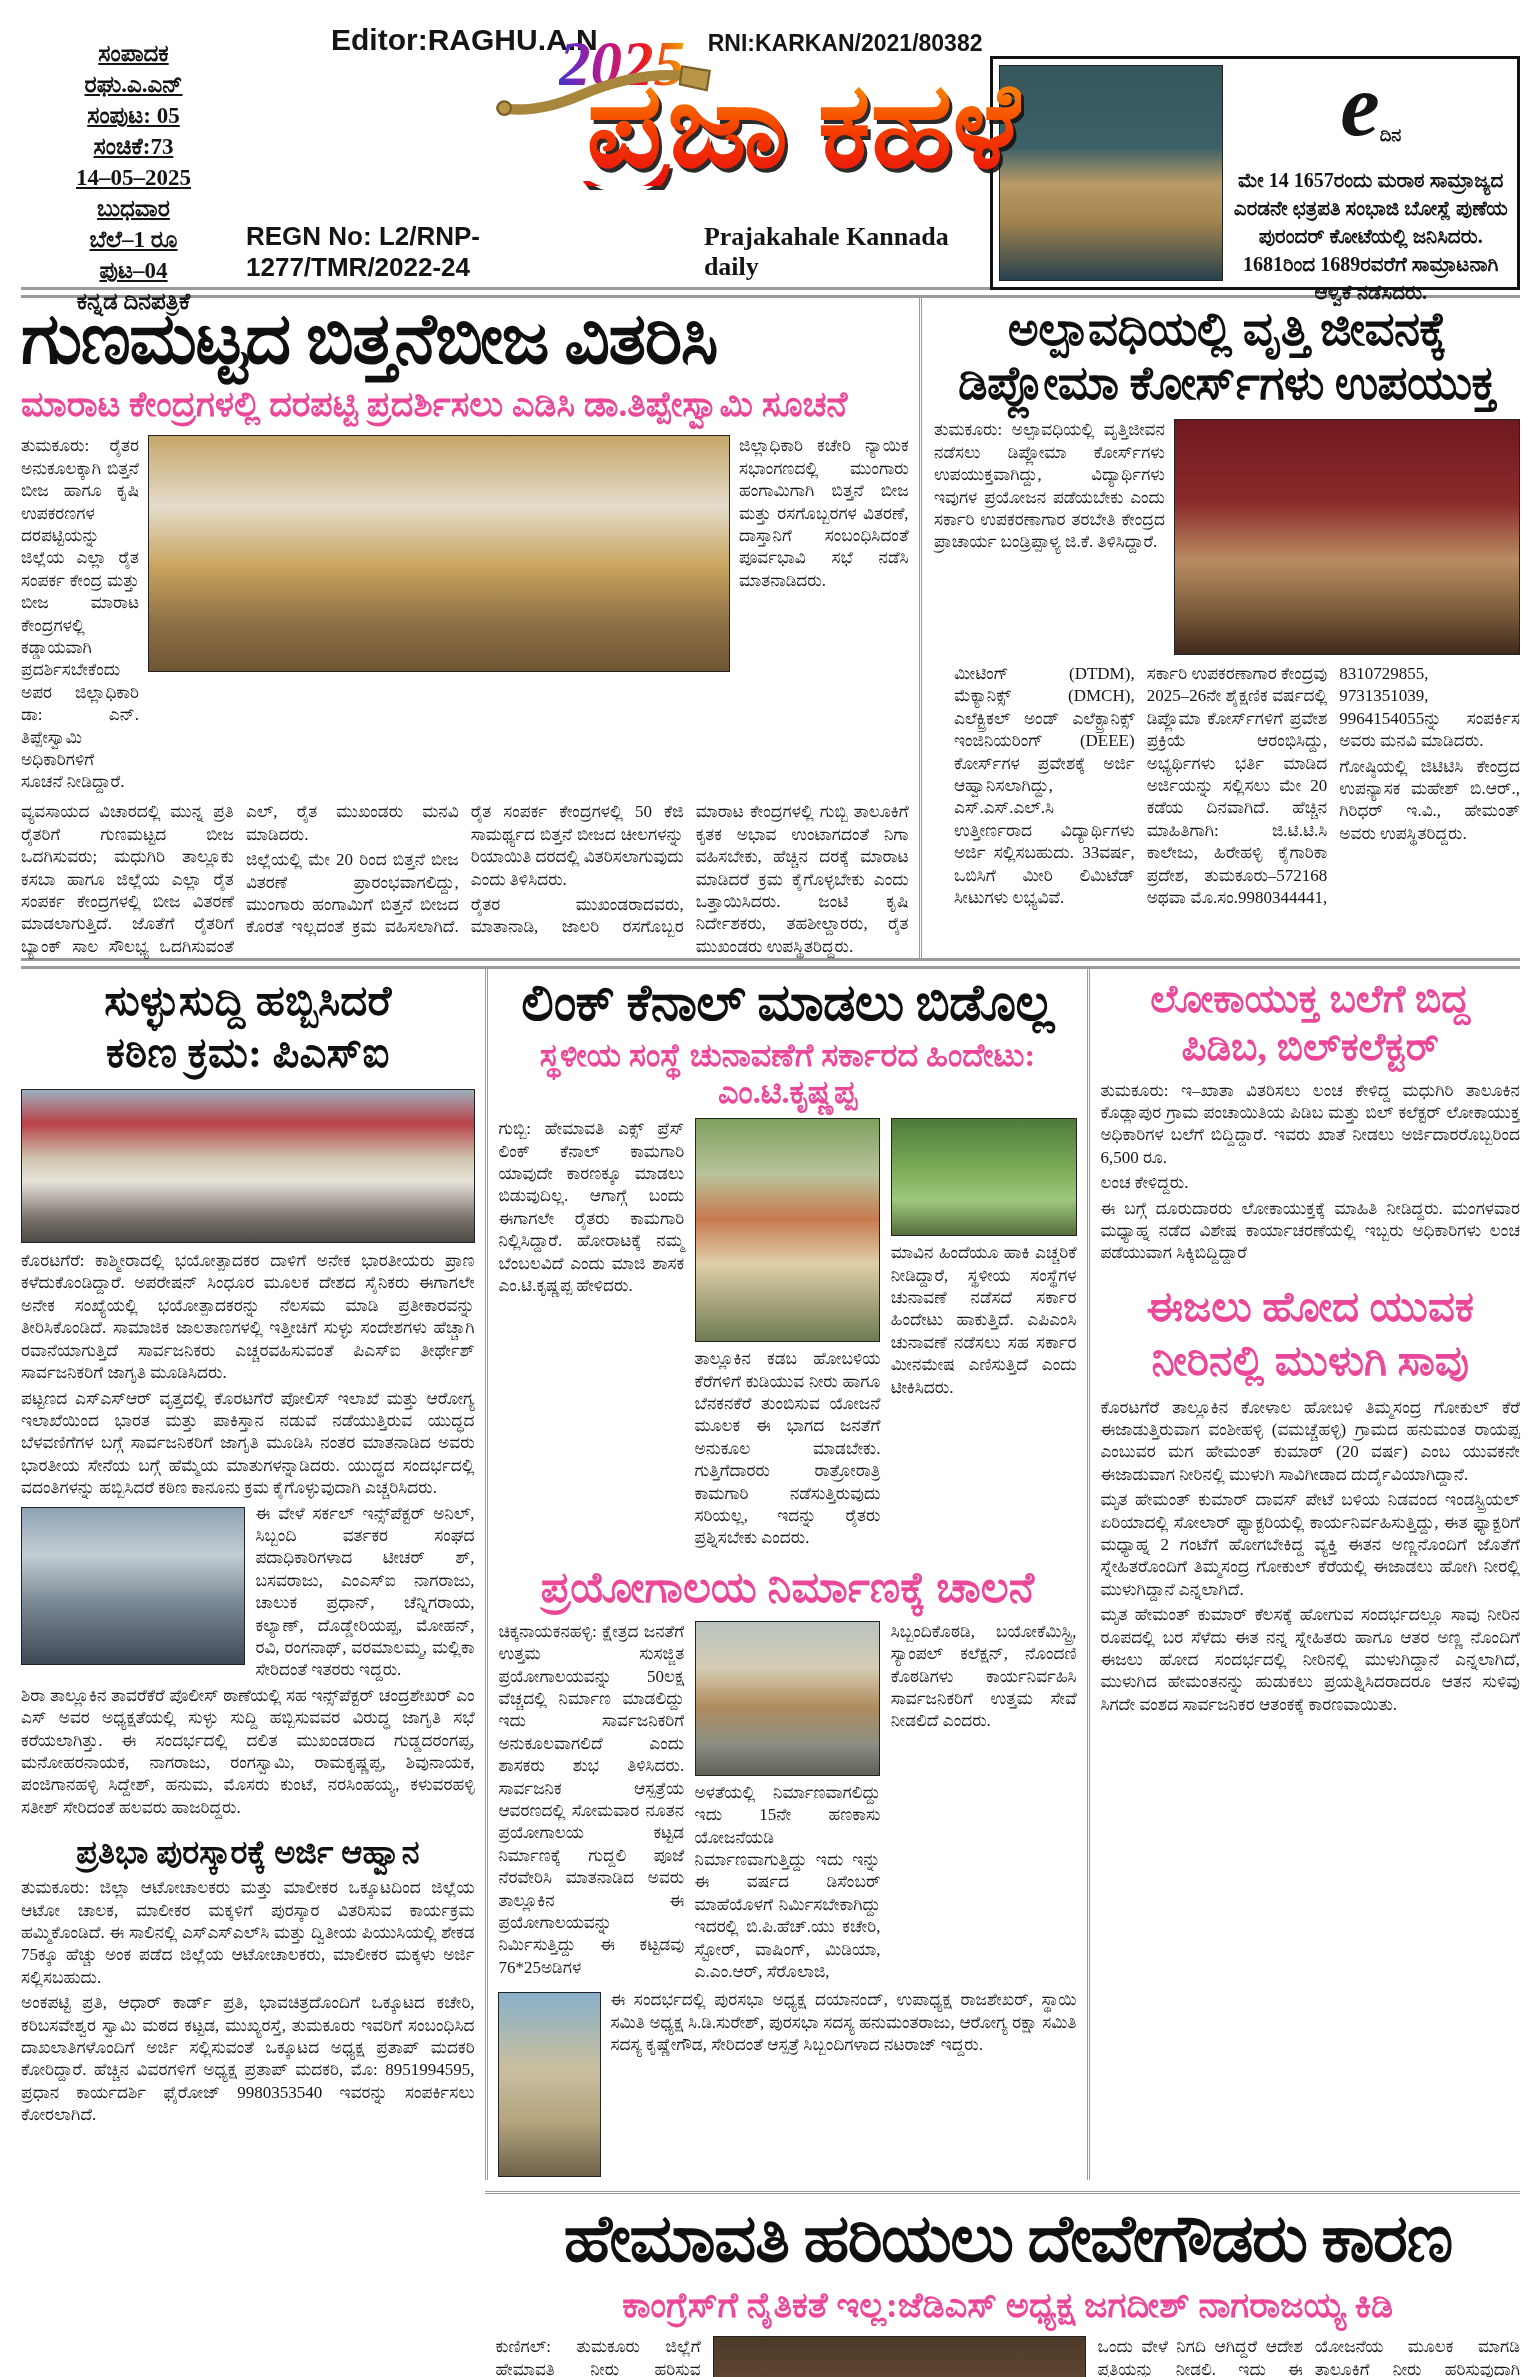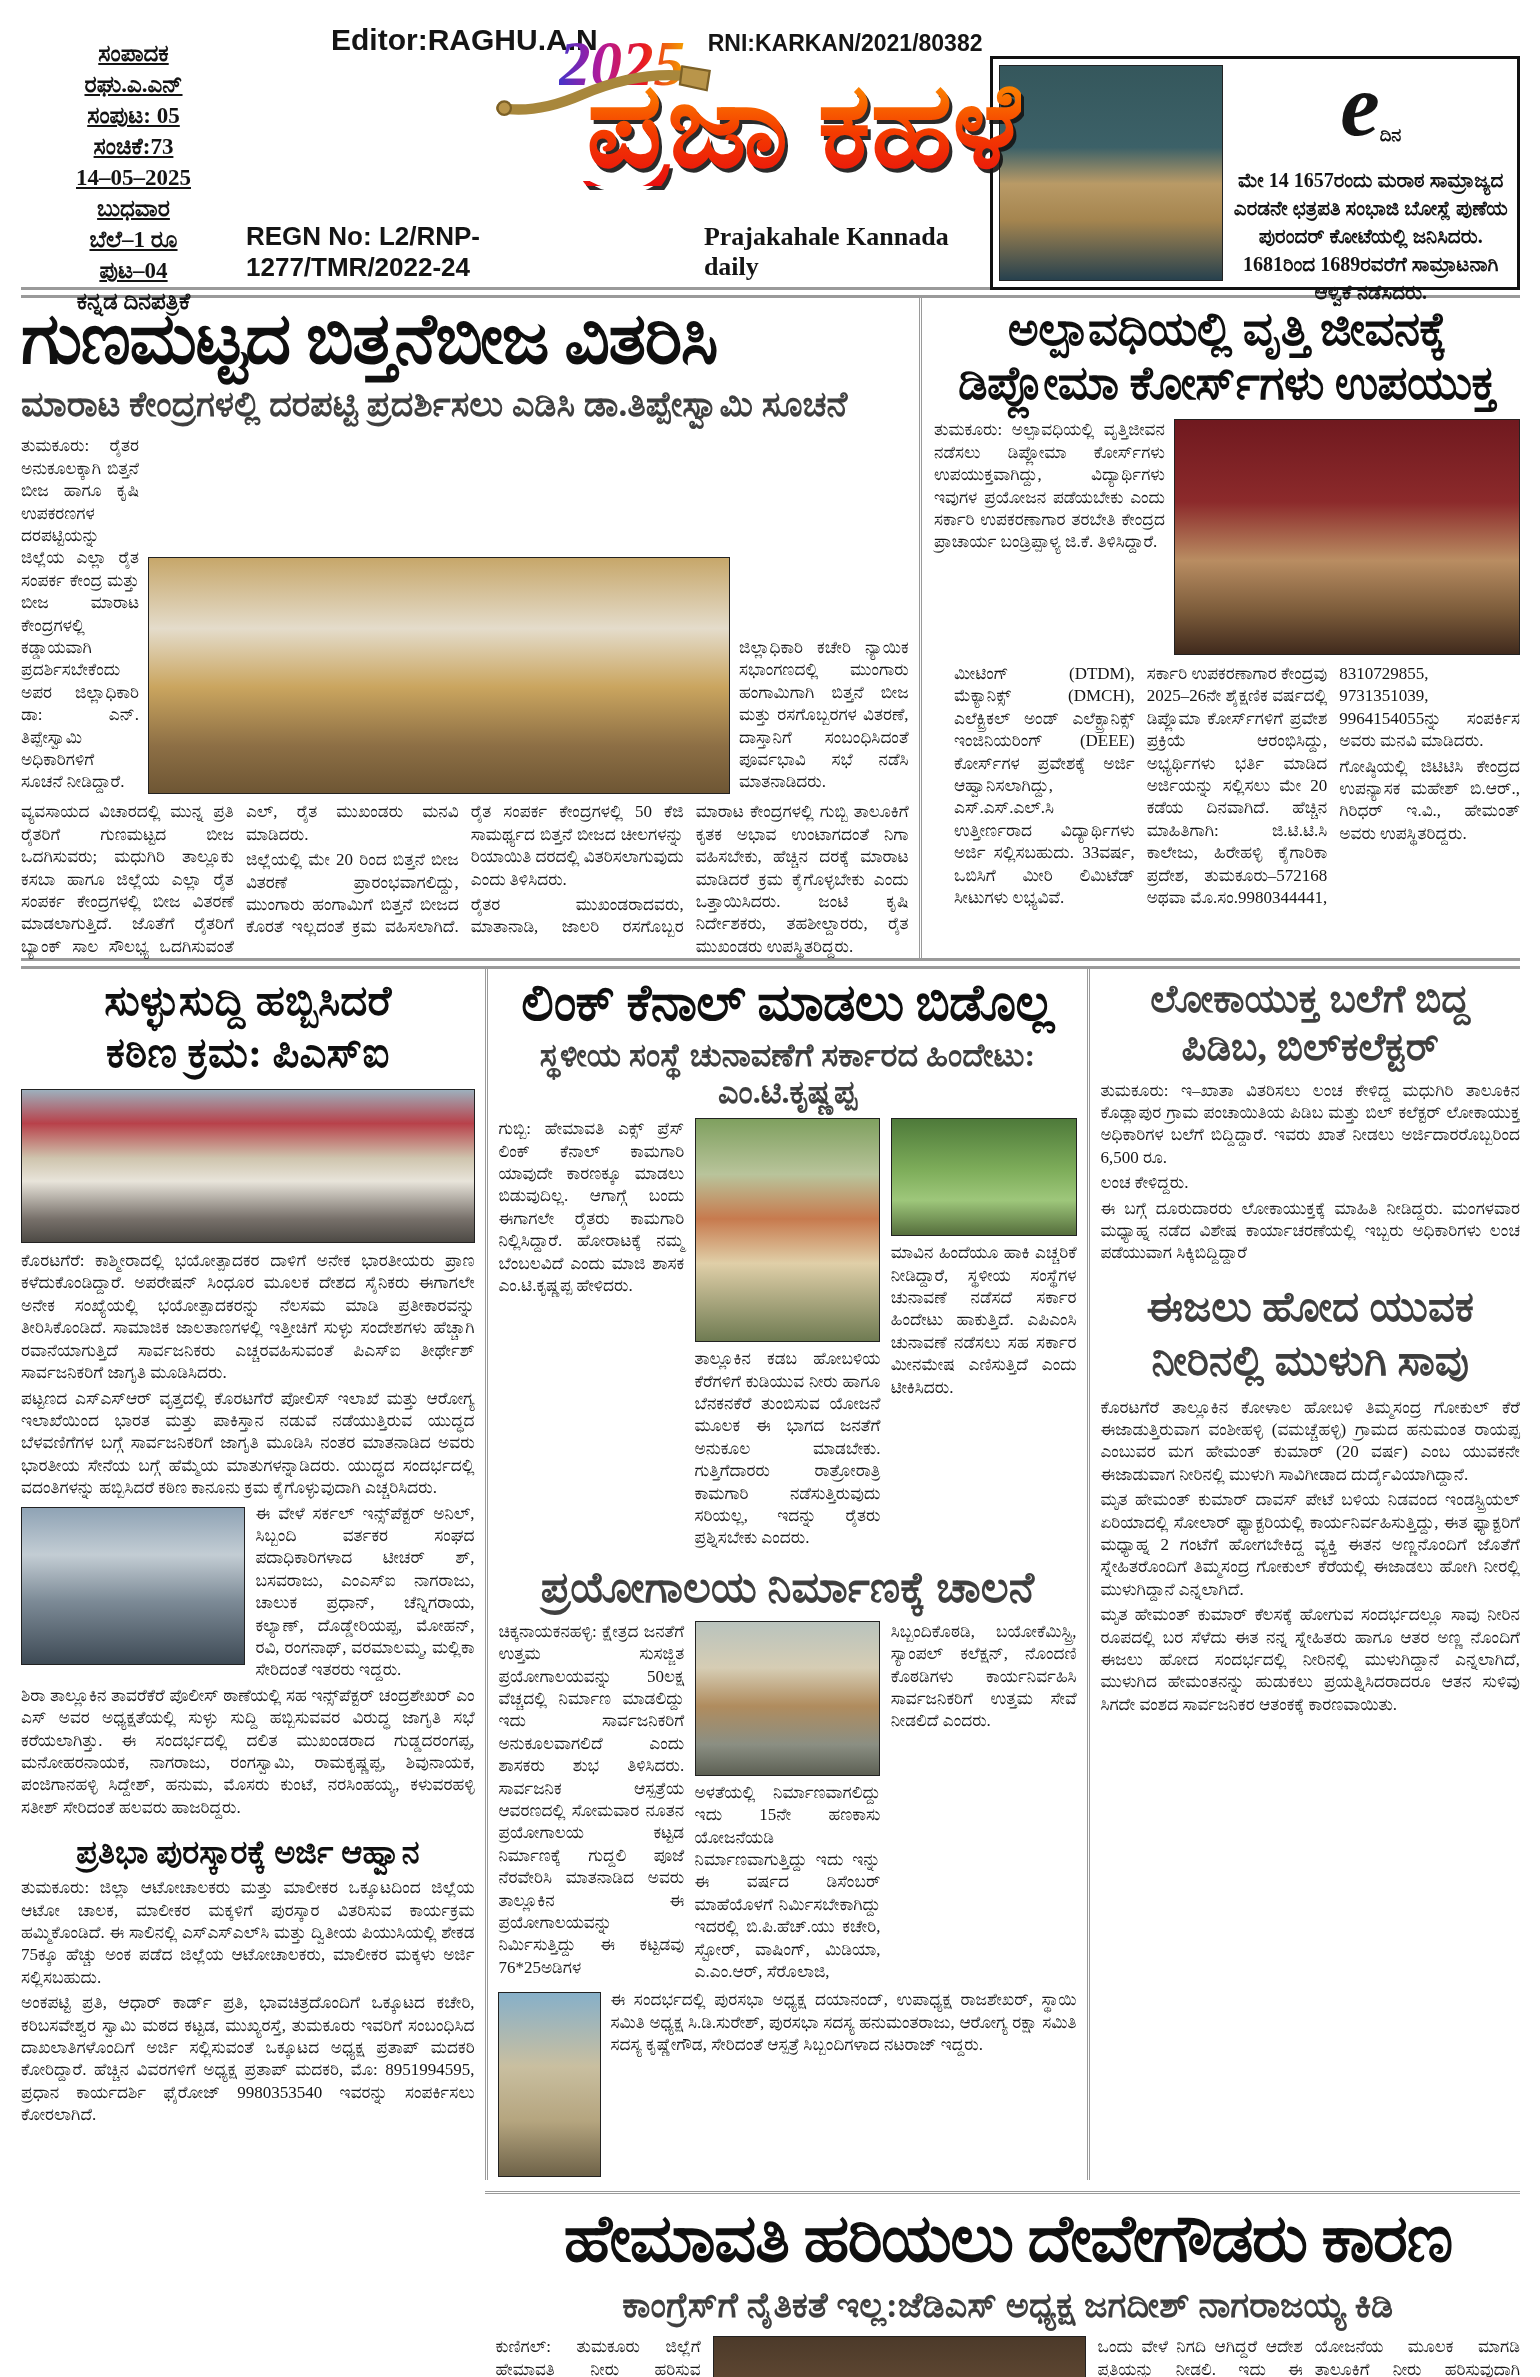--- a/index.html
+++ b/index.html
@@ -41,29 +41,29 @@
     background:linear-gradient(180deg,#35575c 0%,#3c6168 38%,#b99a66 55%,#a5854f 72%,#27414e 100%); }
   .anniv-right{ flex:1; position:relative; text-align:center; }
   .epaper{ font-size:89px; font-weight:bold; font-style:italic; line-height:.9; }
   .epaper small{ font-size:18px; font-style:normal; vertical-align:-6px;}
   .anniv-text{ margin-top:21px; font-weight:bold; font-size:20px; line-height:28px; }
   
   .hrule{ border-top:3.7px solid #9a9a9a; border-bottom:3.7px solid #9a9a9a; height:10.4px; }
   
   .body-txt{ font-size:17px; line-height:22.4px; text-align:justify; }
   .photo{ border:1.5px solid #222; }
-  .red{ color:#404040; }
+  .red{ color:#ec4899; }
   h1,h2,h3{ font-weight:bold; color:#101010; }
   
   .top-sec{ display:flex; }
   .art-a1{ width:898px; padding:4.5px 10.4px 0 0; }
   .art-a2{ flex:1; border-left:3px double #9a9a9a; padding:4.5px 0 0 12px; }
   .a1-head{ font-size:71px; line-height:1.05; letter-spacing:-1.5px; white-space:nowrap; }
   .a1-sub{ font-size:35px; line-height:1.2; margin:7.5px 0 9px 0; font-weight:bold; }
-  .a1-row{ display:flex; gap:9px;align-items:flex-end; }
+  .a1-row{ display:flex; gap:9px; }
   .a1-col1{ width:118px; }
   .meeting-photo{ width:582px; height:237px; flex:none;
     background:linear-gradient(180deg,#c7a76a 0%,#e4dccb 30%,#caa55f 55%,#8d6f45 80%,#6e5634 100%); }
   .a1-col2{ flex:1; }
   .a1-cols{ margin-top:7.5px; column-count:4; column-gap:12px; }
   .a2-head{ font-size:47px; line-height:1.15; text-align:center; letter-spacing:-0.7px; }
   .a2-row{ display:flex; gap:9px; margin-top:9px; }
   .a2-col1{ width:231px; }
   .seminar-photo{ flex:1; height:236px;
     background:linear-gradient(180deg,#70191f 0%,#8c2a2b 35%,#b98d62 60%,#7b5b3a 82%,#402a1d 100%); }

